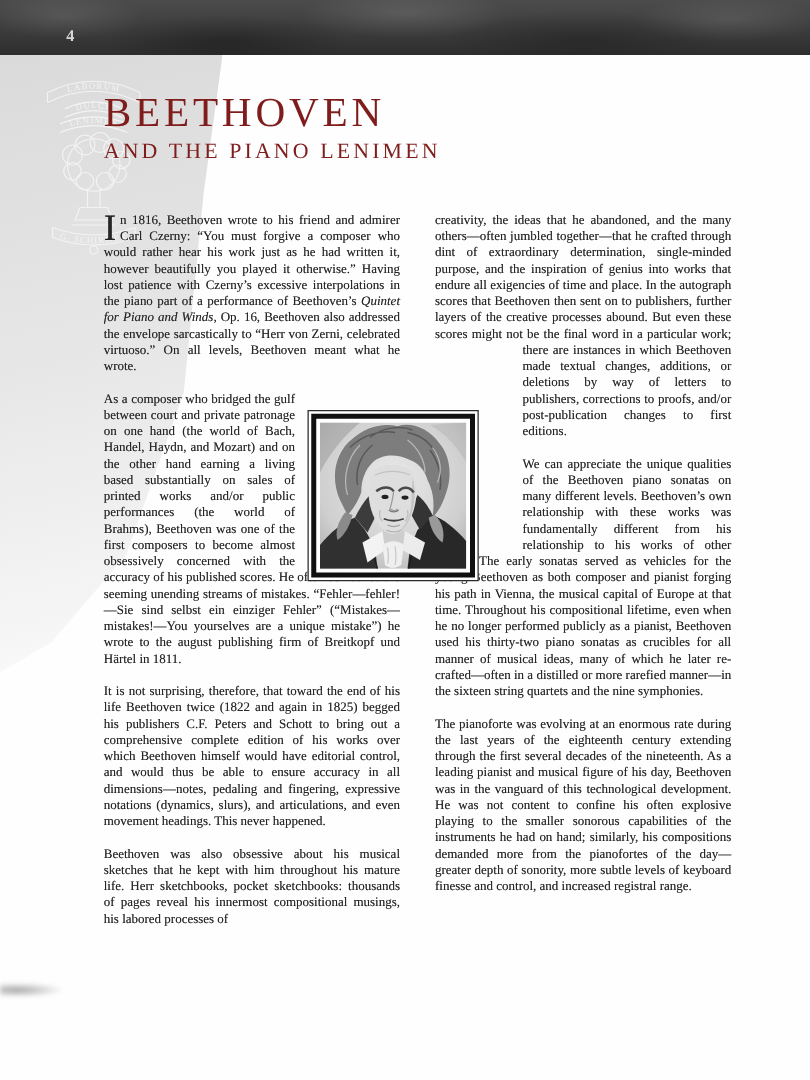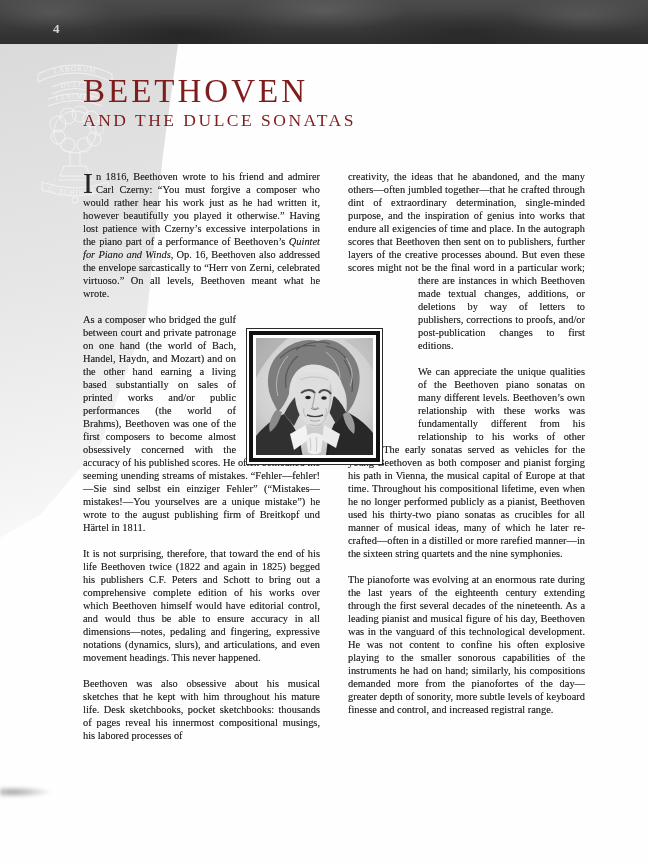--- a/index.html
+++ b/index.html
@@ -101,28 +101,28 @@
     <text font-size="7" fill="#f6f6f6" letter-spacing="1" text-anchor="middle">
       <textPath href="#mt3" startOffset="50%">LENIMEN</textPath>
     </text>
     <text font-size="7" fill="#f6f6f6" letter-spacing="1" text-anchor="middle">
       <textPath href="#mb1" startOffset="50%">G. SCHIRMER</textPath>
     </text>
   </svg>
 
   <div class="title-block">
     <div class="title">BEETHOVEN</div>
-    <div class="subtitle">AND THE DULCE SONATAS</div>
+    <div class="subtitle">AND THE PIANO LENIMEN</div>
   </div>
 
   <div class="col col-left">
     <p><span class="dropcap">I</span><span>n 1816, Beethoven wrote to his friend and admirer Carl Czerny: “You must forgive a composer who would rather hear his work just as he had written it, however beautifully you played it otherwise.” Having lost patience with Czerny’s excessive interpolations in the piano part of a performance of Beethoven’s </span><span class="it">Quintet for Piano and Winds</span><span>, Op. 16, Beethoven also addressed the envelope sarcastically to “Herr von Zerni, celebrated virtuoso.” On all levels, Beethoven meant what he wrote.</span></p>
     <p><span class="wrap-right"></span><span>As a composer who bridged the gulf between court and private patronage on one hand (the world of Bach, Handel, Haydn, and Mozart) and on the other hand earning a living based substantially on sales of printed works and/or public performances (the world of Brahms), Beethoven was one of the first composers to become almost obsessively concerned with the accuracy of his published scores. He often bemoaned the seeming unending streams of mistakes. “Fehler—fehler!—Sie sind selbst ein einziger Fehler” (“Mistakes—mistakes!—You yourselves are a unique mistake”) he wrote to the august publishing firm of Breitkopf und Härtel in 1811.</span></p>
     <p><span>It is not surprising, therefore, that toward the end of his life Beethoven twice (1822 and again in 1825) begged his publishers C.F. Peters and Schott to bring out a comprehensive complete edition of his works over which Beethoven himself would have editorial control, and would thus be able to ensure accuracy in all dimensions—notes, pedaling and fingering, expressive notations (dynamics, slurs), and articulations, and even movement headings. This never happened.</span></p>
-    <p><span>Beethoven was also obsessive about his musical sketches that he kept with him throughout his mature life. Desk sketchbooks, pocket sketchbooks: thousands of pages reveal his innermost compositional musings, his labored processes of</span></p>
+    <p><span>Beethoven was also obsessive about his musical sketches that he kept with him throughout his mature life. Herr sketchbooks, pocket sketchbooks: thousands of pages reveal his innermost compositional musings, his labored processes of</span></p>
   </div>
 
   <div class="col col-right">
     <p><span>creativity, the ideas that he abandoned, and the many others—often jumbled together—that he crafted through dint of extraordinary determination, single-minded purpose, and the inspiration of genius into works that endure all exigencies of time and place. In the autograph scores that Beethoven then sent on to publishers, further layers of the creative processes abound. But even these scores might not be the final word in a particular work; there are instances in which </span><span class="wrap-left"></span><span>Beethoven made textual changes, additions, or deletions by way of letters to publishers, corrections to proofs, and/or post-publication changes to first editions.</span></p>
     <p><span>We can appreciate the unique qualities of the Beethoven piano sonatas on many different levels. Beethoven’s own relationship with these works was fundamentally different from his relationship to his works of other genres. The early sonatas served as vehicles for the young Beethoven as both composer and pianist forging his path in Vienna, the musical capital of Europe at that time. Throughout his compositional lifetime, even when he no longer performed publicly as a pianist, Beethoven used his thirty-two piano sonatas as crucibles for all manner of musical ideas, many of which he later re-crafted—often in a distilled or more rarefied manner—in the sixteen string quartets and the nine symphonies.</span></p>
     <p><span>The pianoforte was evolving at an enormous rate during the last years of the eighteenth century extending through the first several decades of the nineteenth. As a leading pianist and musical figure of his day, Beethoven was in the vanguard of this technological development. He was not content to confine his often explosive playing to the smaller sonorous capabilities of the instruments he had on hand; similarly, his compositions demanded more from the pianofortes of the day—greater depth of sonority, more subtle levels of keyboard finesse and control, and increased registral range.</span></p>
   </div>
 
   <div class="portrait-frame">
     <div class="portrait-inner">

